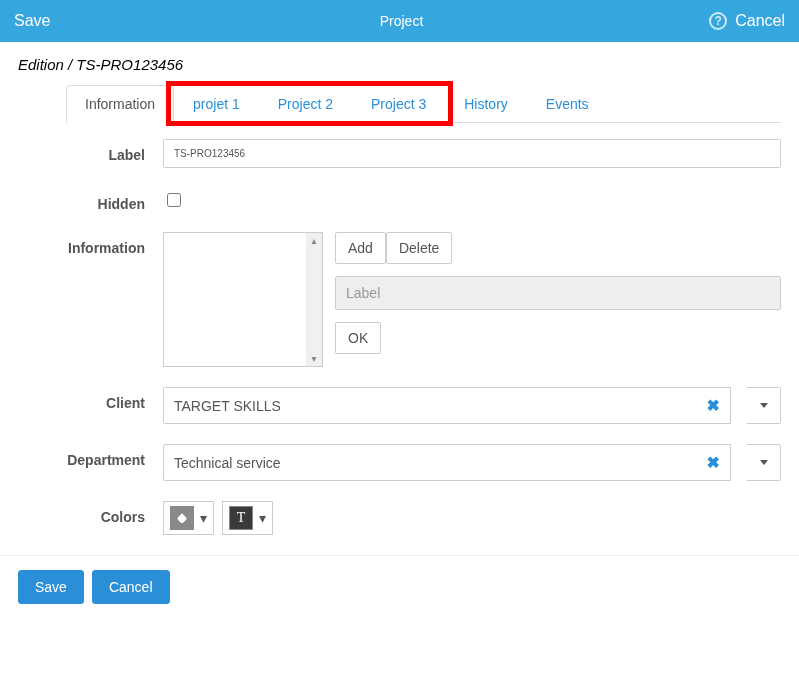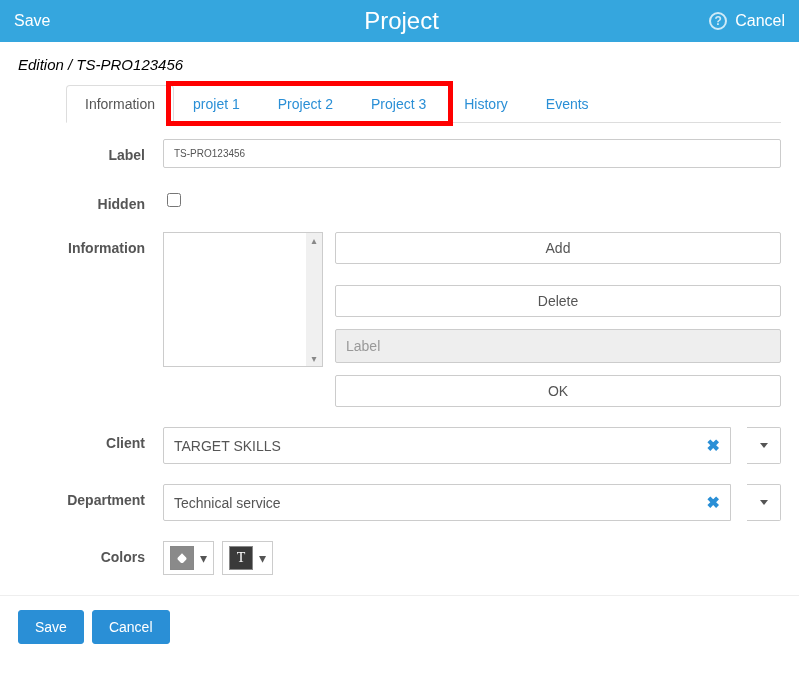--- a/index.html
+++ b/index.html
@@ -20,21 +20,21 @@
     display: flex;
     align-items: center;
     padding: 0 14px;
     position: relative;
   }
   .titlebar .left { font-size: 16px; }
   .titlebar .center {
     position: absolute;
     left: 4px; right: 0;
     text-align: center;
-    font-size: 24px;
+    font-size: 14px;
     font-weight: 300;
     pointer-events: none;
   }
   .titlebar .right {
     margin-left: auto;
     display: flex;
     align-items: center;
     gap: 8px;
     font-size: 16px;
   }
@@ -135,21 +135,21 @@
   }
   .btn {
     padding: 7px 12px;
     border: 1px solid #ccc;
     background: #fff;
     cursor: pointer;
     border-radius: 2px;
     color: #555;
     font-size: 14px;
   }
-  .btn-row { display: flex; gap: 21px; flex-direction: column; }
+  .btn-row { display: flex; gap: 0; }
   .readonly-input {
     background: #eee;
     border: 1px solid #ccc;
     padding: 8px 10px;
     color: #999;
     border-radius: 2px;
   }
   .combo {
     width: 100%;
     display: flex;

